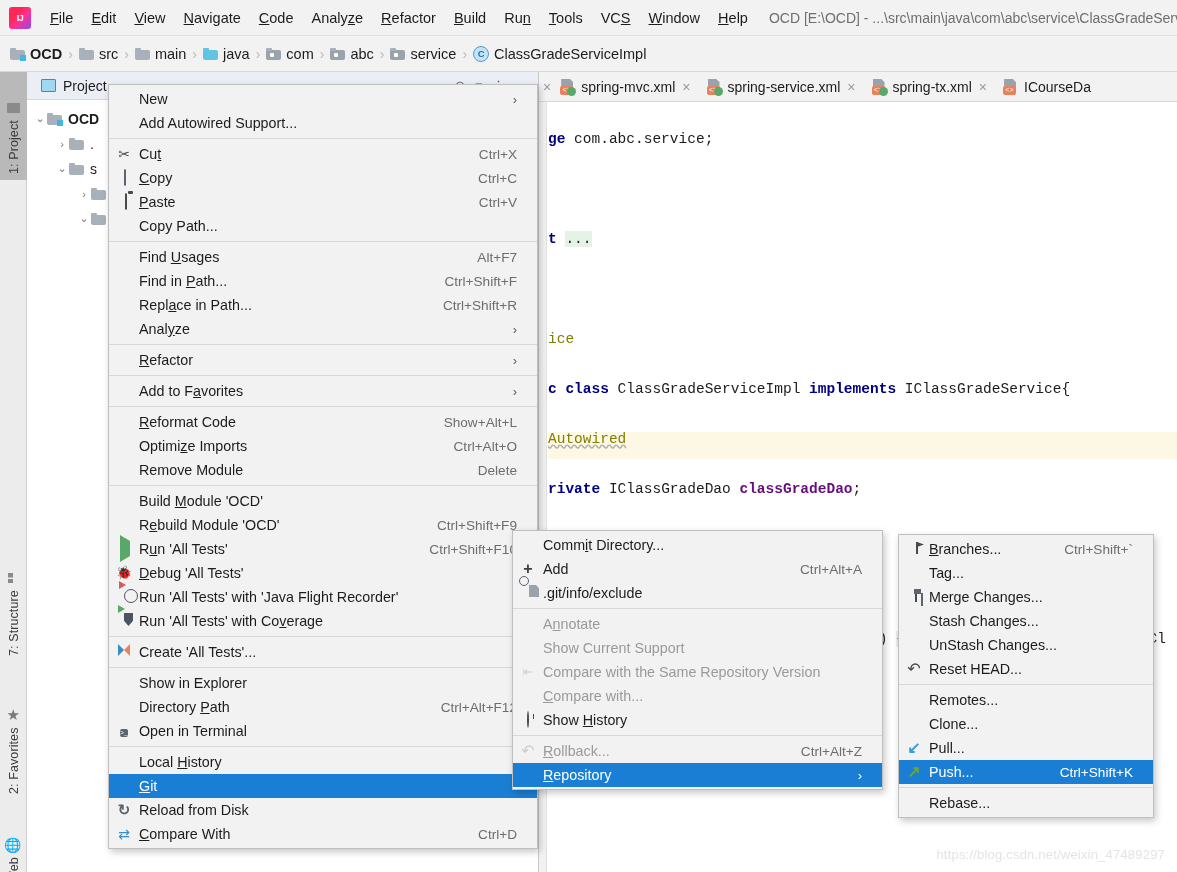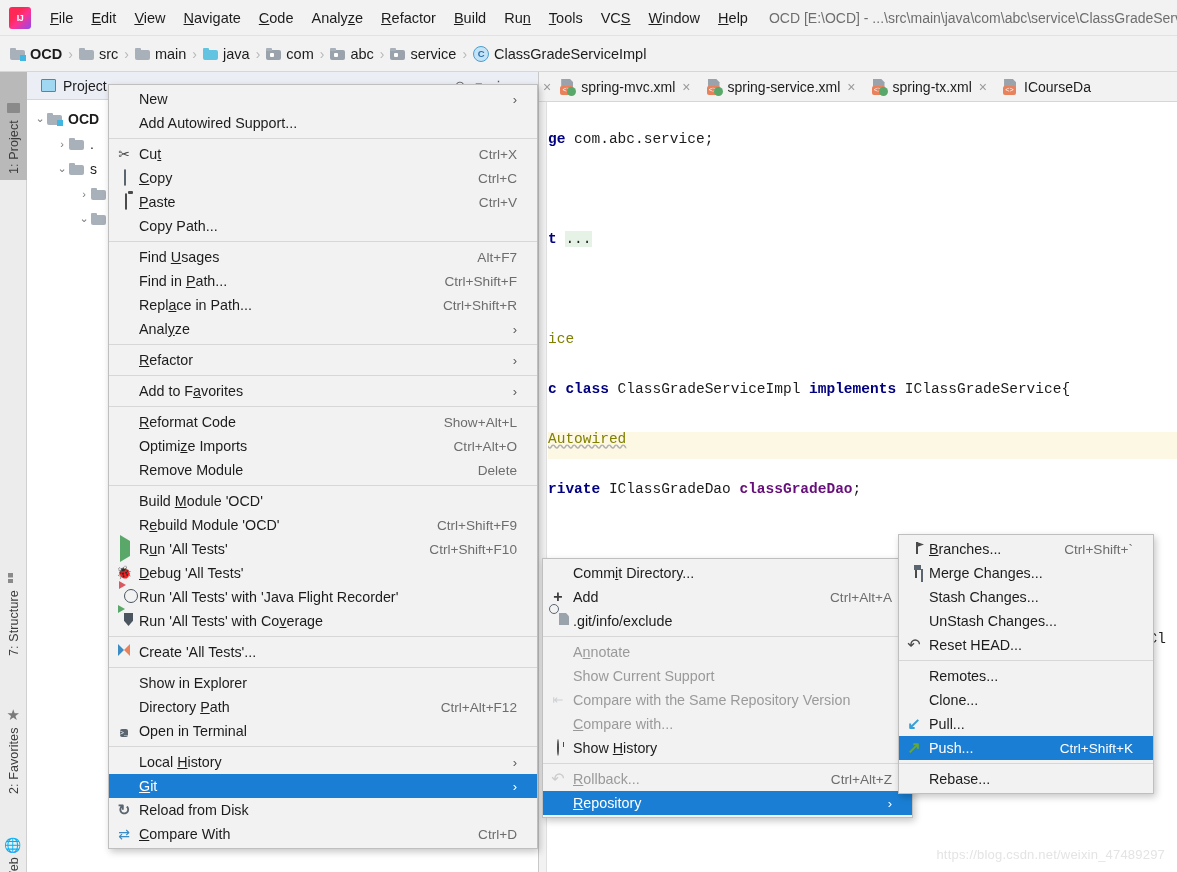--- a/index.html
+++ b/index.html
@@ -593,21 +593,21 @@
         <span class="micon"><span class="ic-reload"></span></span>
         <span class="label">Reload from Disk</span>
       </div>
       <div class="mrow">
         <span class="micon"><span class="ic-compare"></span></span>
         <span class="label"><u>C</u>ompare With</span>
         <span class="accel">Ctrl+D</span>
       </div>
     </div>
 
-  <div class="ctxmenu" id="ctx-git" style="left:542px; top:530px; width:371px;margin-top:28px;">
+  <div class="ctxmenu" id="ctx-git" style="left:512px; top:530px; width:371px;">
       <div class="mrow">
         <span class="label">Comm<u>i</u>t Directory...</span>
       </div>
       <div class="mrow">
         <span class="micon"><span class="ic-plus"></span></span>
         <span class="label">Add</span>
         <span class="accel">Ctrl+Alt+A</span>
       </div>
       <div class="mrow">
         <span class="micon"><span class="ic-exclude"></span></span>
@@ -643,20 +643,23 @@
       </div>
     </div>
 
   <div class="ctxmenu" id="ctx-repo" style="left:898px; top:534px; width:256px;">
       <div class="mrow">
         <span class="micon"><span class="ic-branch"></span></span>
         <span class="label"><u>B</u>ranches...</span>
         <span class="accel">Ctrl+Shift+`</span>
       </div>
       <div class="mrow">
+        <span class="label">Tag...</span>
+      </div>
+      <div class="mrow">
         <span class="micon"><span class="ic-merge"></span></span>
         <span class="label">Merge Changes...</span>
       </div>
       <div class="mrow">
         <span class="label">Stash Changes...</span>
       </div>
       <div class="mrow">
         <span class="label">UnStash Changes...</span>
       </div>
       <div class="mrow">

